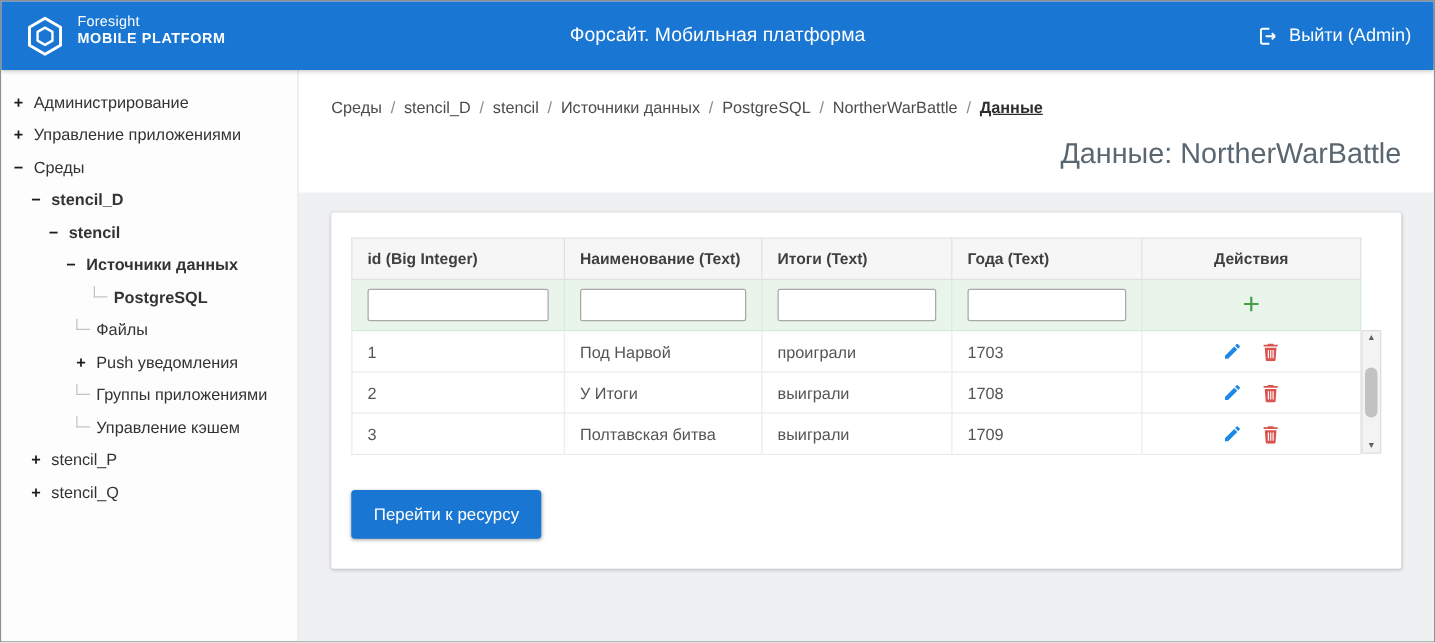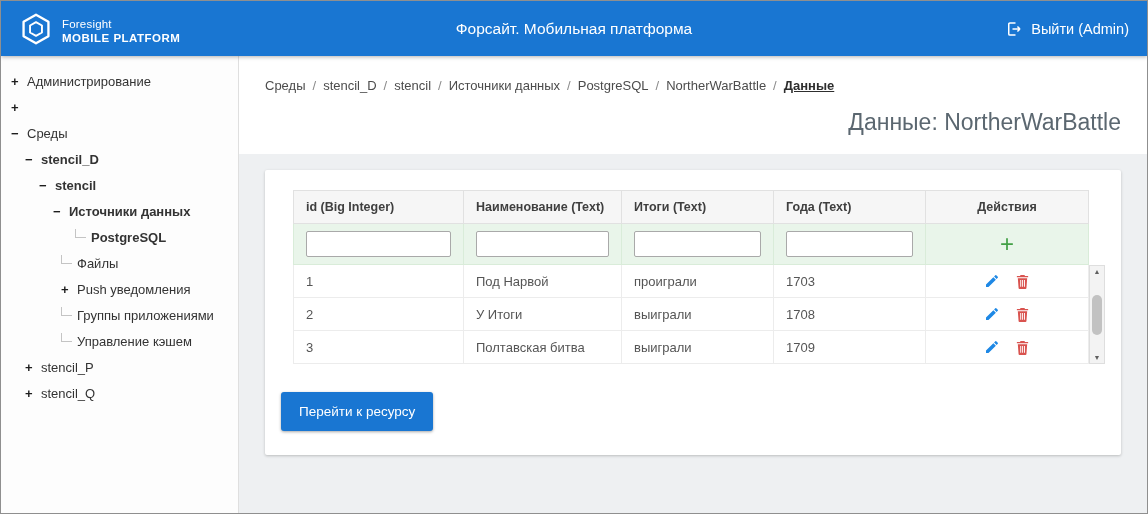--- a/index.html
+++ b/index.html
@@ -15,21 +15,21 @@
 
   
   .topbar {
     height:55px; min-height:55px;
     background:#1976d2; color:#fff;
     display:flex; align-items:center;
     padding:0 18px; position:relative;
     box-shadow:0 1px 4px rgba(0,0,0,.3);
     z-index:5;
   }
-  .brand { display:flex; align-items:flex-end; gap:9px; cursor:pointer; }
+  .brand { display:flex; align-items:flex-start; gap:9px; cursor:pointer; }
   .brand-text { line-height:1.2; }
   .brand-line1 { font-size:11.5px; font-weight:400; letter-spacing:.2px; }
   .brand-line2 { font-size:11.5px; font-weight:700; letter-spacing:.5px; }
   .topbar-title {
     position:absolute; left:50%; transform:translateX(-50%);
     font-size:15.5px; white-space:nowrap;
   }
   .logout {
     margin-left:auto; display:flex; align-items:center; gap:8px;
     font-size:14.5px; cursor:pointer;
@@ -73,21 +73,21 @@
   .page-title { margin:16px 0 0; font-size:23px; font-weight:400; color:#5b6770;text-align:right; }
 
   .card-zone { flex:1; background:#eef0f2; padding:16px 26px 26px; }
   .card {
     background:#fff; border-radius:2px;
     box-shadow:0 1px 3px rgba(0,0,0,.22);
     padding:20px 16px 24px;
   }
 
   
-  .table-outer { display:flex; align-items:flex-end;margin-left:12px; }
+  .table-outer { display:flex; align-items:center; }
   table.data { flex:1; border-collapse:collapse; font-size:13px; table-layout:fixed; width:100%; }
   table.data th {
     background:#f6f6f6; border:1px solid #e1e1e1;
     text-align:left; padding:8px 12px;
     font-size:12.5px; color:#3f3f3f; font-weight:700; height:33px;
   }
   table.data th.center { text-align:center; }
   tr.filter-row td {
     background:#e9f5ea; border:1px solid #d9ecd9; padding:7px 12px; height:40px;
   }
@@ -159,20 +159,21 @@
 
     <nav class="sidebar">
 
       <div class="tree-item lvl0">
         <span class="toggle">+</span>
         <span class="lbl">Администрирование</span>
       </div>
 
       <div class="tree-item lvl0">
         <span class="toggle">+</span>
+        <span class="lbl">Управление приложениями</span>
       </div>
 
       <div class="tree-item lvl0">
         <span class="toggle">−</span>
         <span class="lbl">Среды</span>
       </div>
 
       <div class="tree-item lvl1 bold">
         <span class="toggle">−</span>
         <span class="lbl">stencil_D</span>

